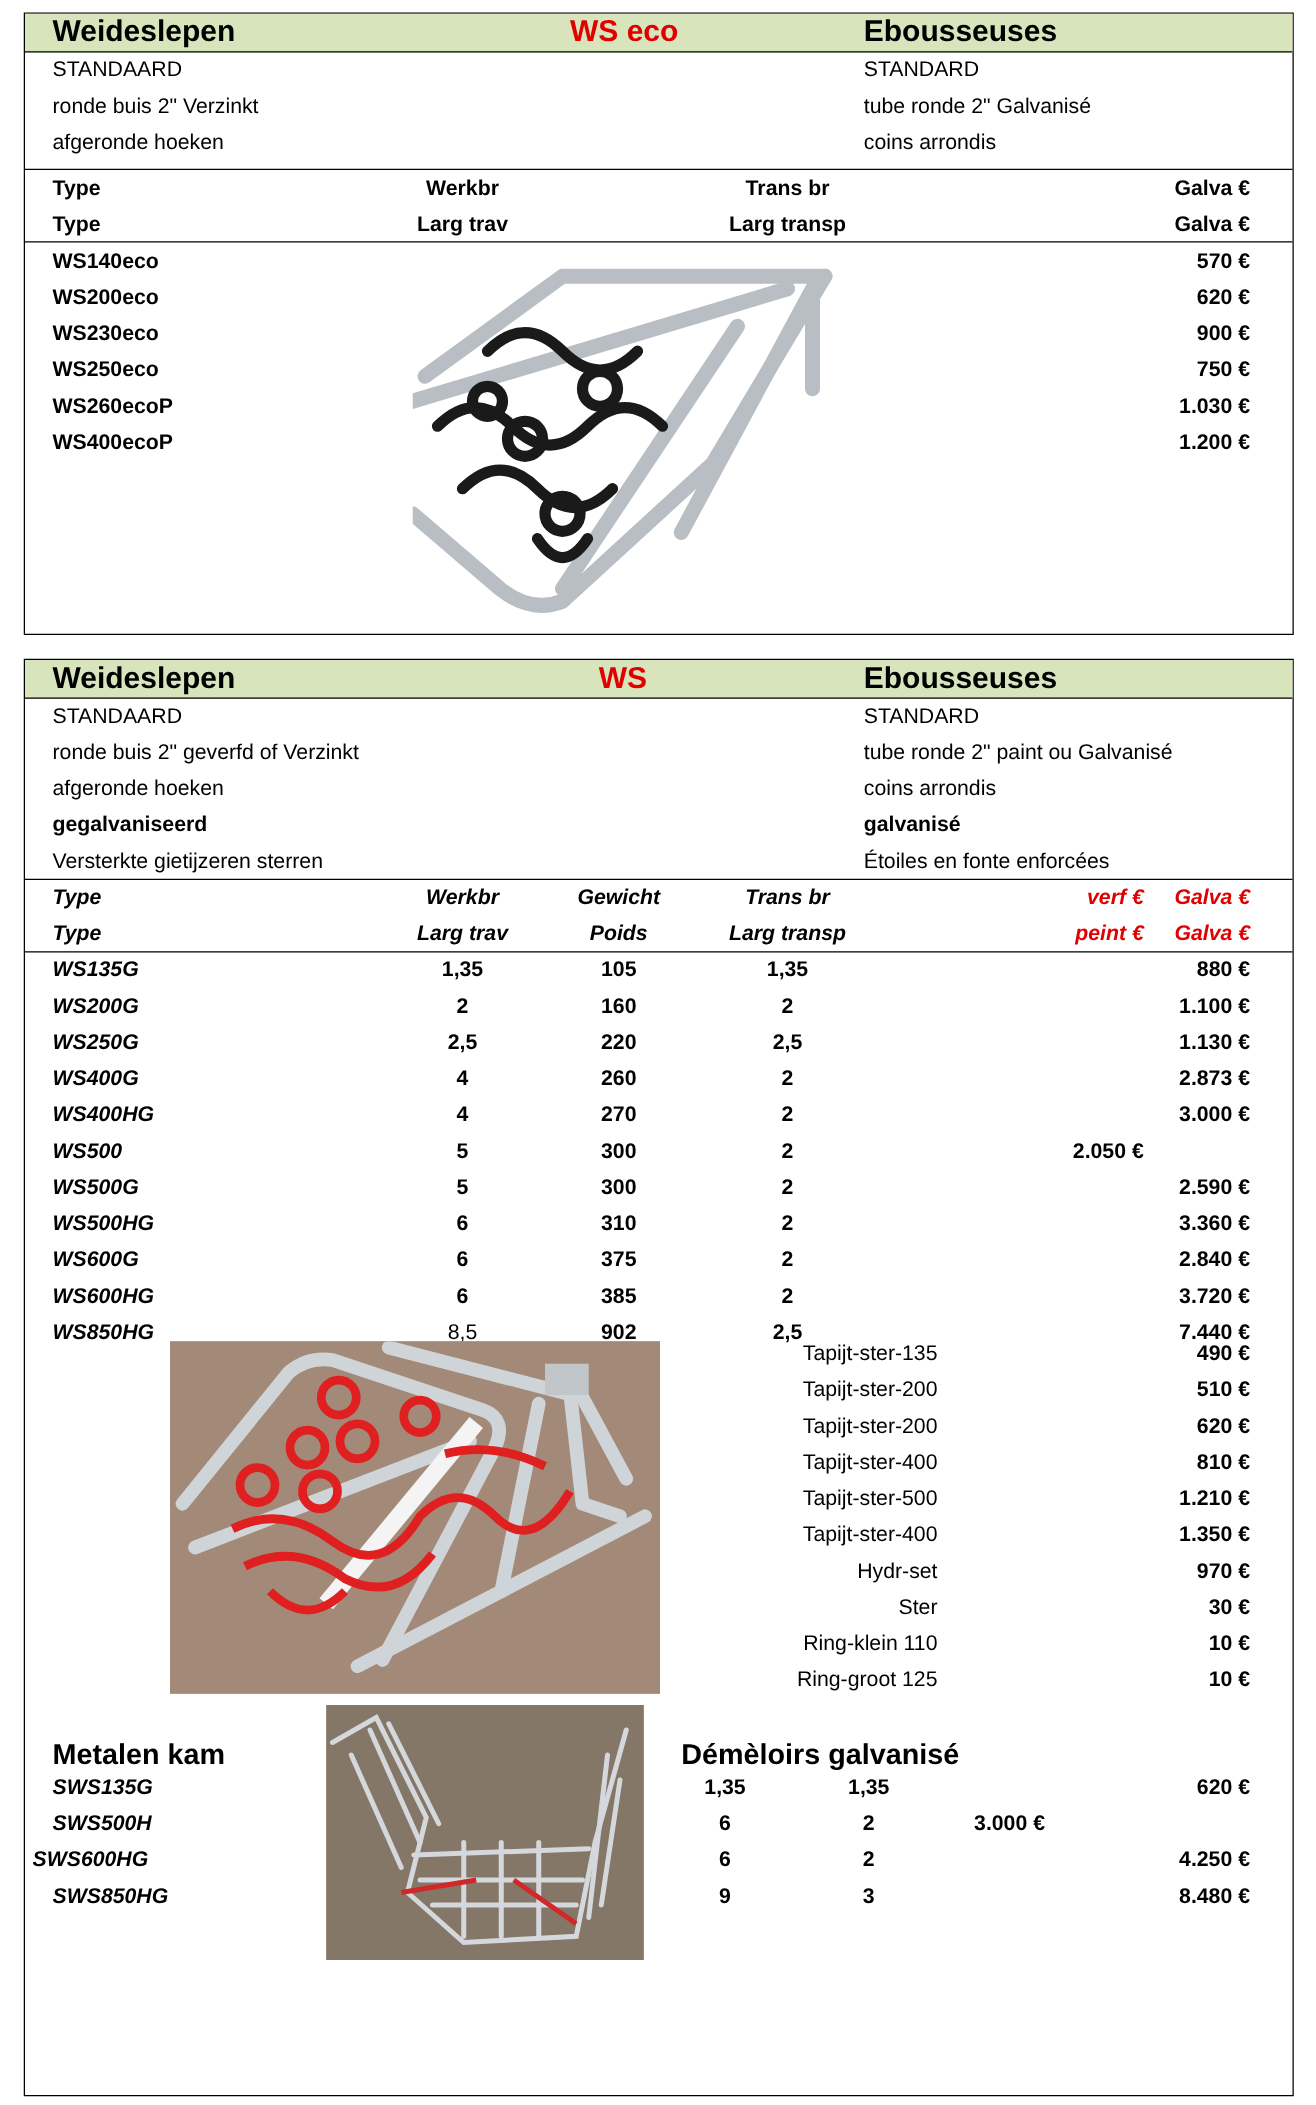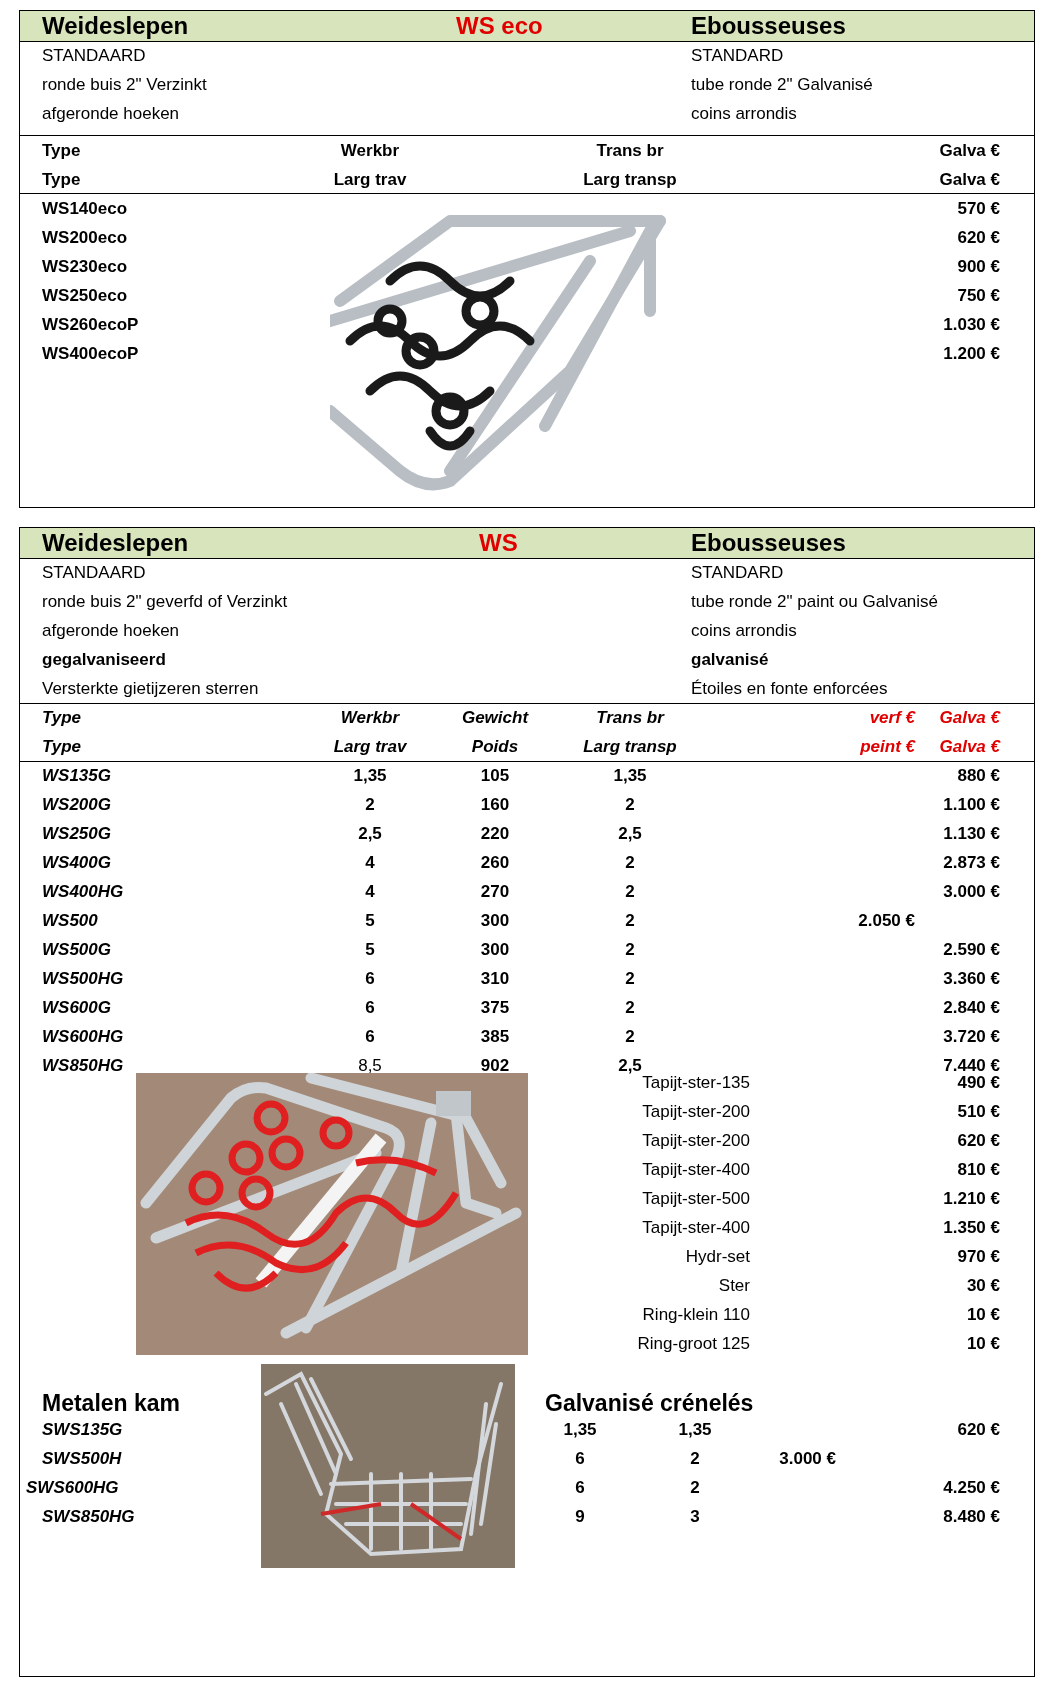--- a/index.html
+++ b/index.html
@@ -266,21 +266,21 @@
         <path d="M20,40 L60,130 M35,20 L75,110 M50,15 L90,95"></path>
         <path d="M70,120 L210,115 M75,140 L205,140 M85,160 L200,160"></path>
         <path d="M110,110 L110,185 M140,110 L140,185 M170,110 L170,185"></path>
         <path d="M225,40 L210,170 M235,60 L220,160"></path>
       </g>
       <path d="M60,150 L120,140 M150,140 L200,175" stroke="#d02828" stroke-width="4"></path>
     </svg>
   </div>
 
   <div class="txt b" style="left:22px;top:862px;font-size:23px;line-height:26px">Metalen kam</div>
-  <div class="txt b" style="left:525px;top:862px;font-size:23px;line-height:26px">Galvanisé crénelés</div>
+  <div class="txt b" style="left:525px;top:862px;font-size:23px;line-height:26px">Démèloirs galvanisé</div>
 
   <div>
     <div class="txt b i" style="left:22px;top:892px">SWS135G</div>
     <div class="txt b c" style="left:500px;width:120px;top:892px">1,35</div>
     <div class="txt b c" style="left:615px;width:120px;top:892px">1,35</div>
     <div class="txt b r" style="left:700px;width:116px;top:892px"></div>
     <div class="txt b r" style="left:820px;width:160px;top:892px">620 €</div>
   </div>
   <div>
     <div class="txt b i" style="left:22px;top:921px">SWS500H</div>

